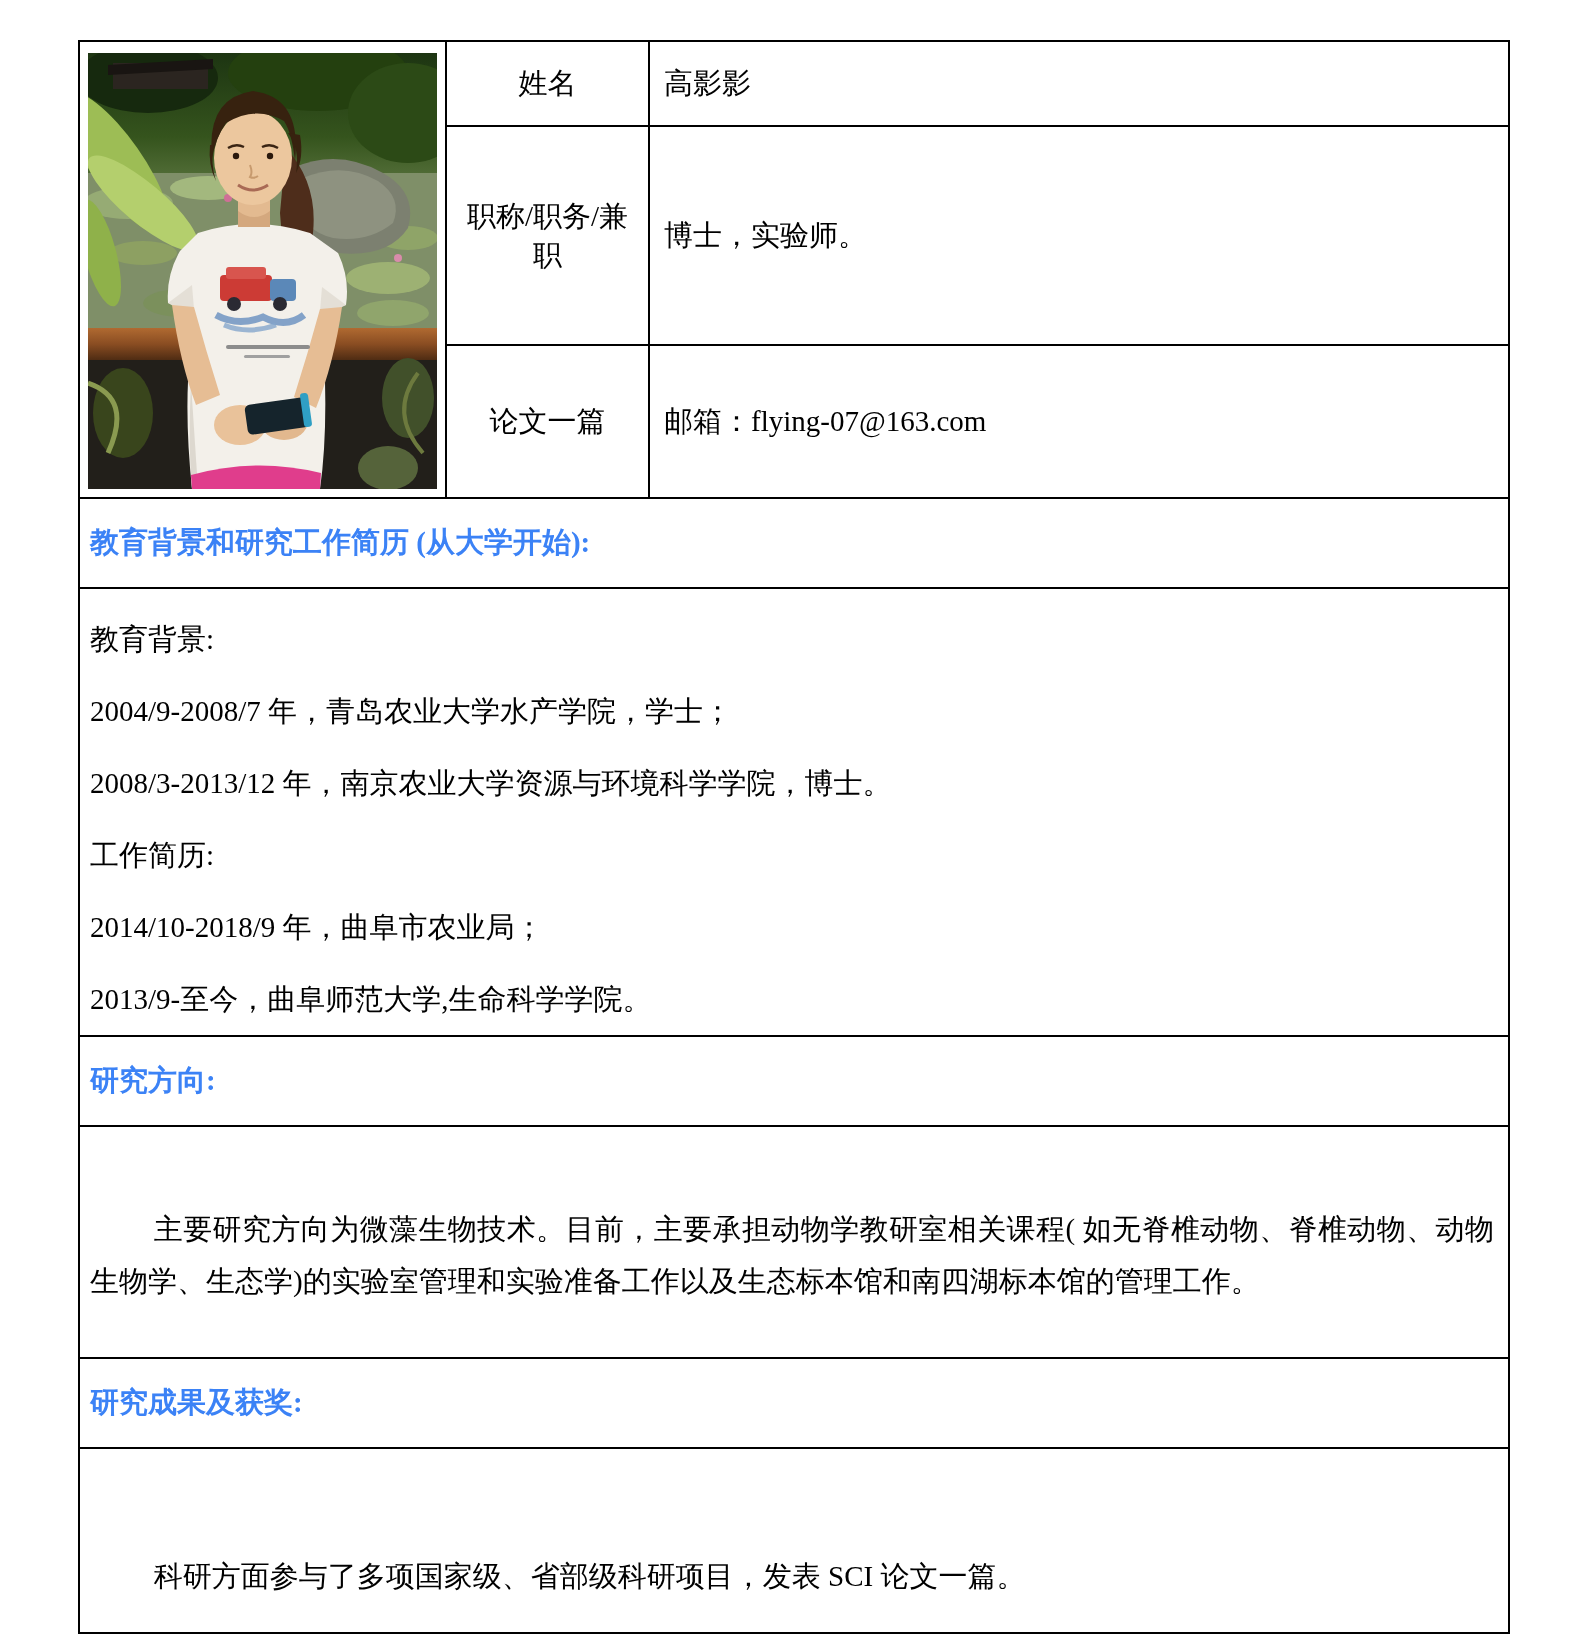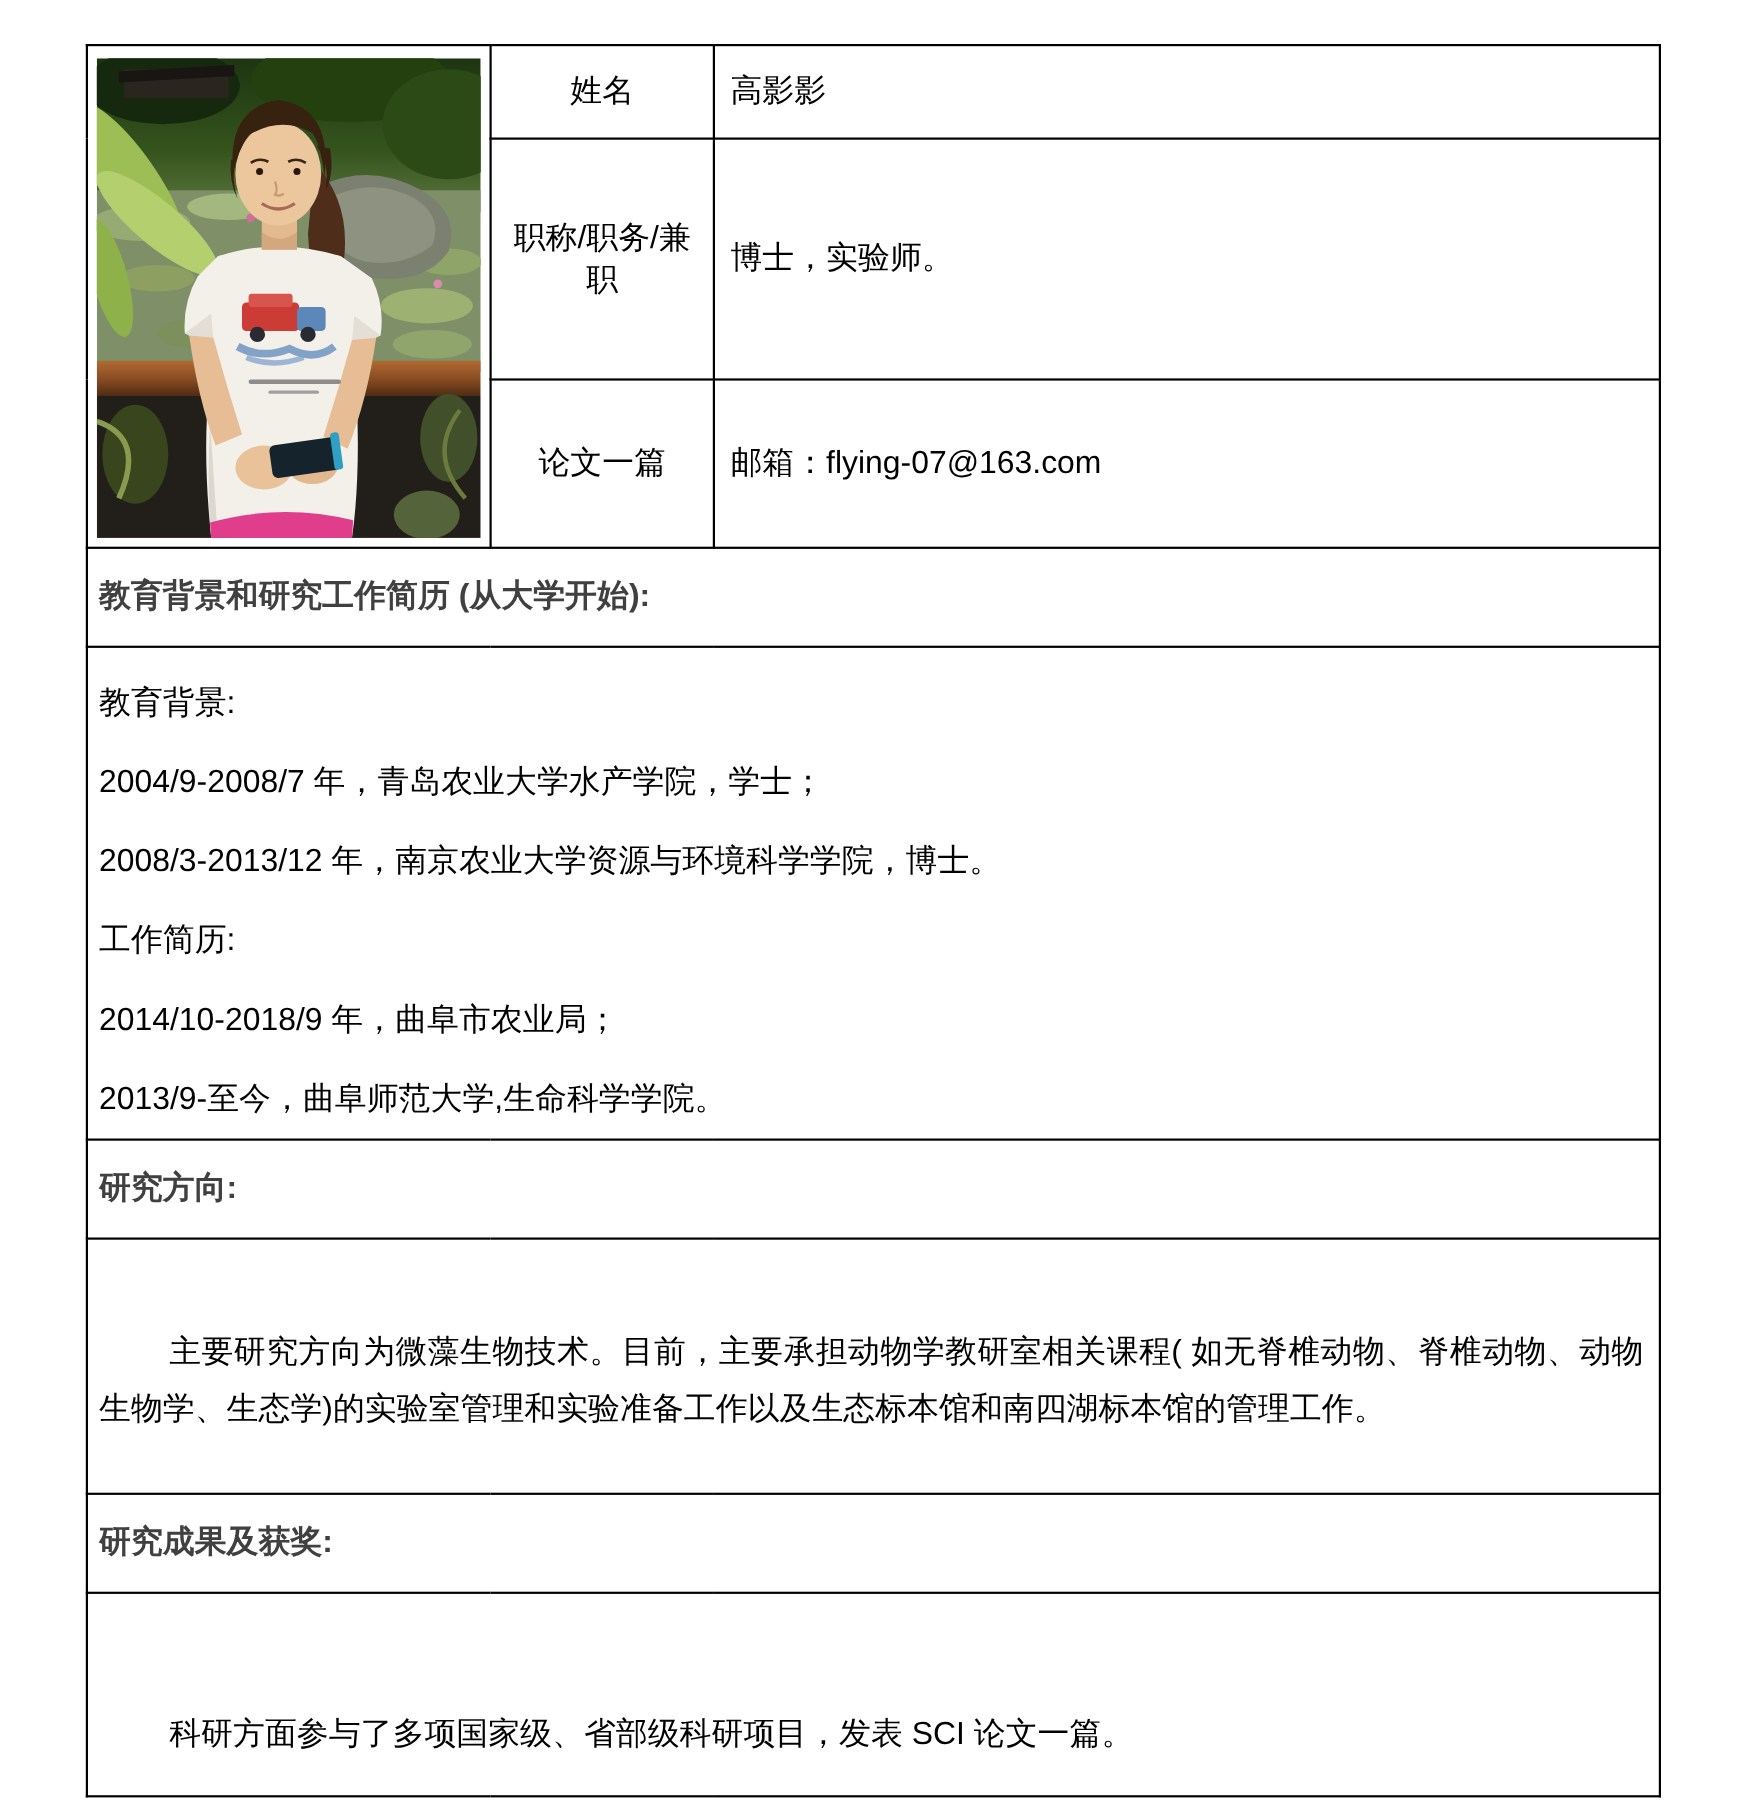--- a/index.html
+++ b/index.html
@@ -24,37 +24,38 @@
     border-collapse: collapse;
     table-layout: fixed;
     width: 1430px;
   }
   table.profile td {
     border: 2px solid #000000;
     font-size: 29px;
     line-height: 1.35;
     vertical-align: middle;
     box-sizing: border-box;
+    font-family: Liberation Serif, serif;
   }
   td.photo-cell {
     vertical-align: top;
     padding: 11px 8px 8px 8px;
     background: #ffffff;
   }
   td.label-cell {
     text-align: center;
     padding: 4px 8px;
     line-height: 2.2;
   }
   td.value-cell {
     text-align: left;
     padding: 4px 10px 4px 14px;
   }
   td.section-header {
-    color: #404040;
+    color: #3b82f6;
     font-weight: bold;
     font-size: 30px;
     padding: 20px 10px;
     height: 90px;
   }
   td.section-body {
     vertical-align: top;
     padding: 14px 14px 0 10px;
   }
   td.edu-body { height: 444px; }

